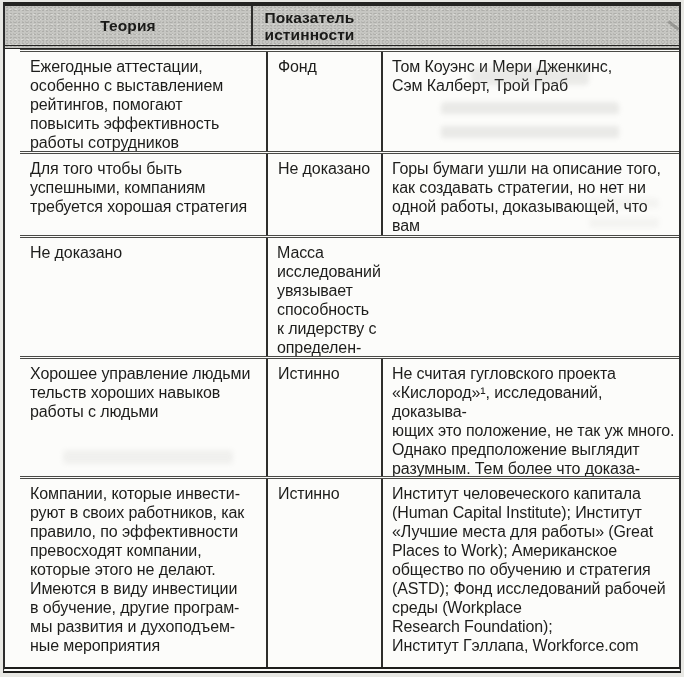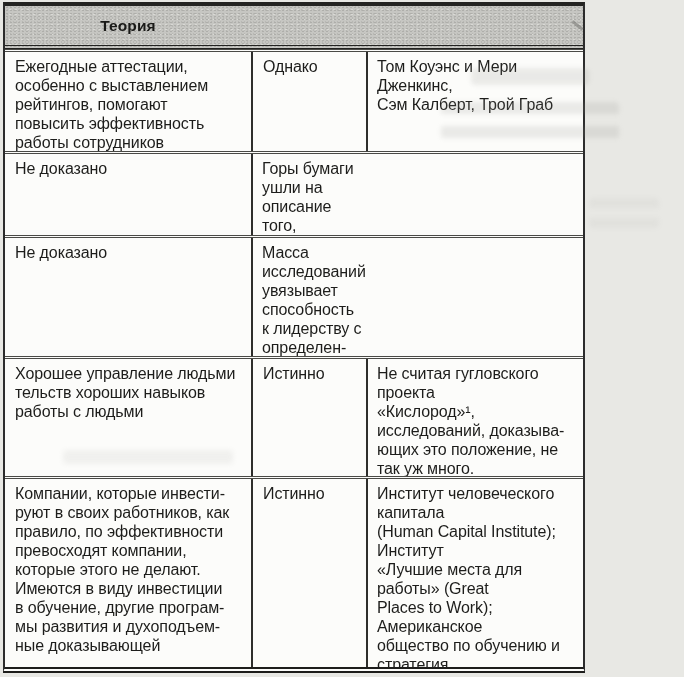--- a/index.html
+++ b/index.html
@@ -6,21 +6,21 @@
     margin: 0;
     padding: 0;
     width: 684px;
     height: 677px;
     background: #e8e8e4;
     font-family: "Liberation Sans", "DejaVu Sans", sans-serif;
     overflow: hidden;
   }
   .page {
     position: relative;
-    width: 582px;
+    width: 678px;
     height: 671px;
     margin: 2px 0 0 3px;
     background: #b91c1c;
   }
   .doc-table {
     position: absolute;
     inset: 0;
     box-sizing: border-box;
     display: grid;
     grid-template-rows: 43px 102px 84px 121px 120px 1fr;
@@ -38,21 +38,21 @@
   .thead {
     background-color: #c6c6c2;
     background-image:
       radial-gradient(#aeaeaa 0.6px, transparent 0.9px),
       radial-gradient(#d9d9d5 0.6px, transparent 0.9px),
       radial-gradient(#b8b8b4 0.5px, transparent 0.8px);
     background-size: 4px 3px, 6px 5px, 3px 4px;
     background-position: 0 0, 2px 1px, 1px 2px;
     border-bottom: 4px double #222220;
   }
-  .body-row { border-top: 3px double #4a4a46; }
+  .body-row { border-top: 3px double #4a4a46; margin-left: 15px; }
   .body-row:first-of-type { border-top: none; }
   .hcell {
     display: flex;
     align-items: center;
     justify-content: center;
     text-align: center;
     font-weight: bold;
     font-size: 15.5px;
     line-height: 17px;
     color: #1a1a18;
@@ -98,34 +98,39 @@
   }
 </style>
 </head>
 <body>
 
 <div class="page">
   <div class="doc-table">
 
     <div class="trow thead">
       <div class="hcell">Теория</div>
+      <div class="hcell">Показатель
+истинности</div>
     </div>
 
     <div class="trow body-row">
       <div class="cell theory-cell">Ежегодные аттестации,
 особенно с выставлением
 рейтингов, помогают
 повысить эффективность
 работы сотрудников</div>
-      <div class="cell verdict-cell">Однако</div>
+      <div class="cell verdict-cell">Фонд</div>
       <div class="cell sources-cell">Том Коуэнс и Мери Дженкинс,
 Сэм Калберт, Трой Граб</div>
     </div>
 
     <div class="trow body-row">
+      <div class="cell theory-cell">Для того чтобы быть
+успешными, компаниям
+требуется хорошая стратегия</div>
       <div class="cell verdict-cell">Не доказано</div>
       <div class="cell sources-cell">Горы бумаги ушли на описание того,
 как создавать стратегии, но нет ни
 одной работы, доказывающей, что вам
 быть стратегия</div>
     </div>
 
     <div class="trow body-row">
       <div class="cell verdict-cell">Не доказано</div>
       <div class="cell sources-cell">Масса исследований увязывает
@@ -151,21 +156,21 @@
 
     <div class="trow body-row">
       <div class="cell theory-cell">Компании, которые инвести-
 руют в своих работников, как
 правило, по эффективности
 превосходят компании,
 которые этого не делают.
 Имеются в виду инвестиции
 в обучение, другие програм-
 мы развития и духоподъем-
-ные доказывающей</div>
+ные мероприятия</div>
       <div class="cell verdict-cell">Истинно</div>
       <div class="cell sources-cell">Институт человеческого капитала
 (Human Capital Institute); Институт
 «Лучшие места для работы» (Great
 Places to Work); Американское
 общество по обучению и стратегия
 (ASTD); Фонд исследований рабочей
 среды (Workplace
 Research Foundation);
 Институт Гэллапа, Workforce.com</div>

